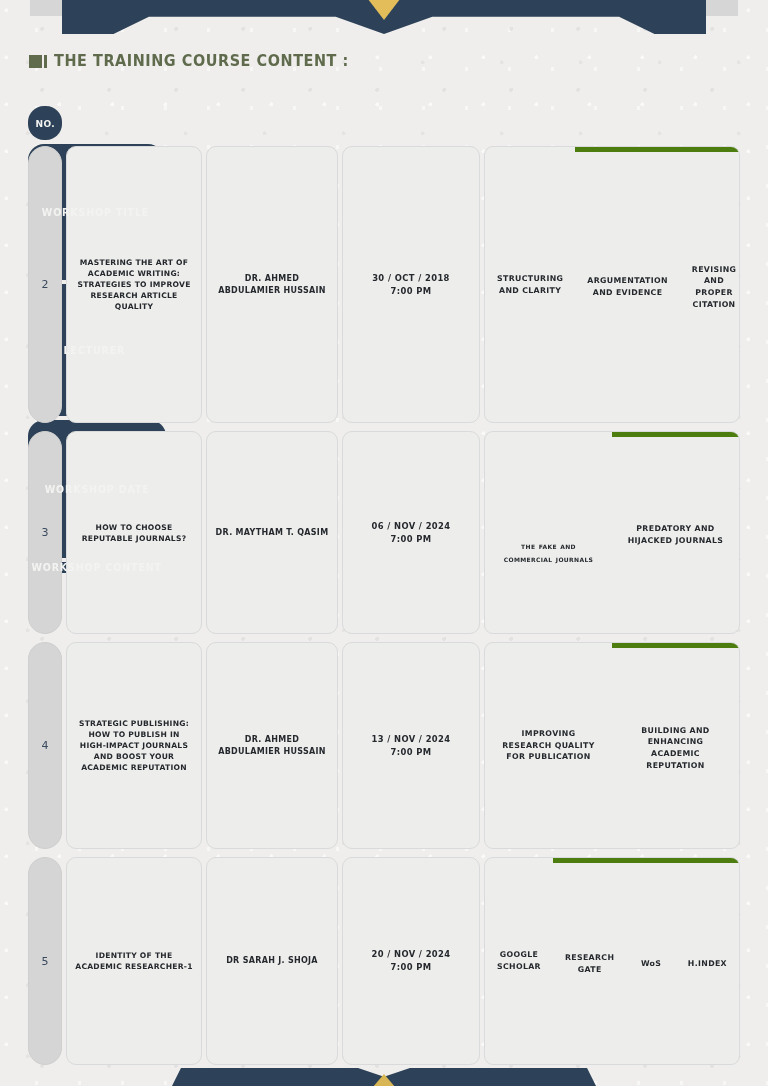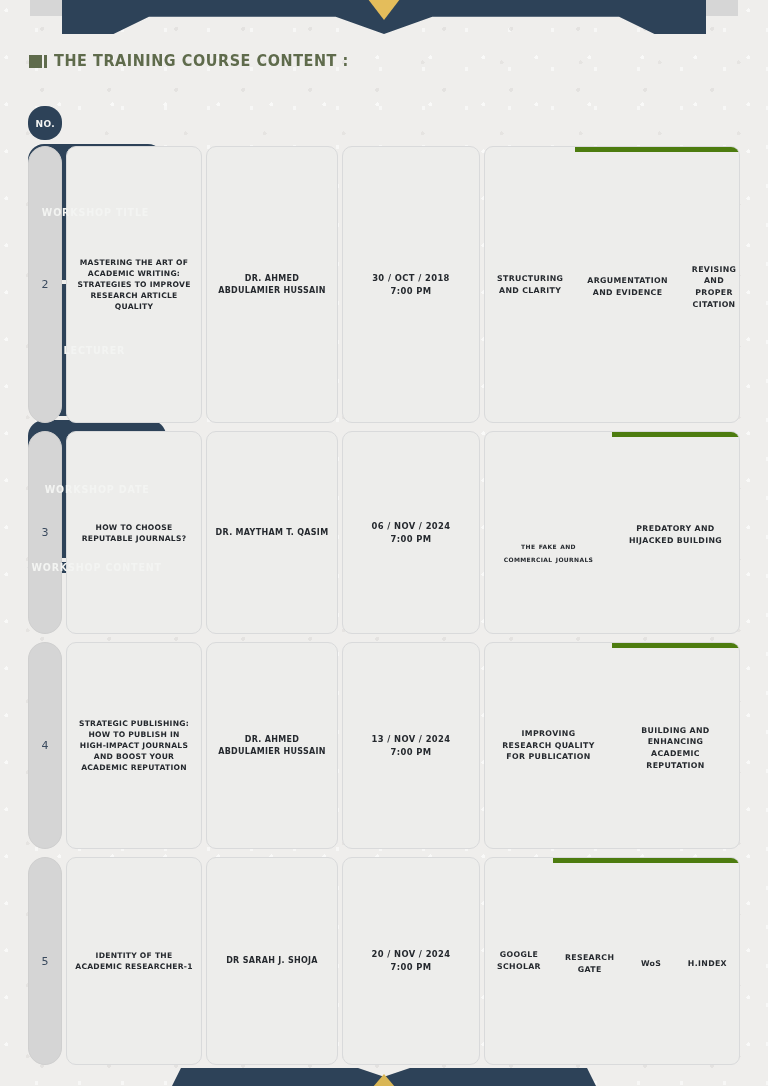--- a/index.html
+++ b/index.html
@@ -330,21 +330,21 @@
       <span class="cell-text lecturer">DR. MAYTHAM T. QASIM</span>
     </div>
     <div class="cell-card col-date">
       <span class="cell-text date"><span>06 / NOV / 2024</span><br><span>7:00 PM</span></span>
     </div>
     <div class="cell-content col-content">
       <div class="content-item smallcaps">
           <span class="ci-text">THE FAKE AND COMMERCIAL JOURNALS</span>
         </div>
       <div class="content-item">
-          <span class="ci-text">PREDATORY AND HIJACKED BUILDING</span>
+          <span class="ci-text">PREDATORY AND HIJACKED JOURNALS</span>
         </div>
     </div>
   </div>
 
   <div class="body-row row-h3">
     <div class="cell-no col-no">4</div>
     <div class="cell-card col-title">
       <span class="cell-text">STRATEGIC PUBLISHING: HOW TO PUBLISH IN HIGH-IMPACT JOURNALS AND BOOST YOUR ACADEMIC REPUTATION</span>
     </div>
     <div class="cell-card col-lect">

